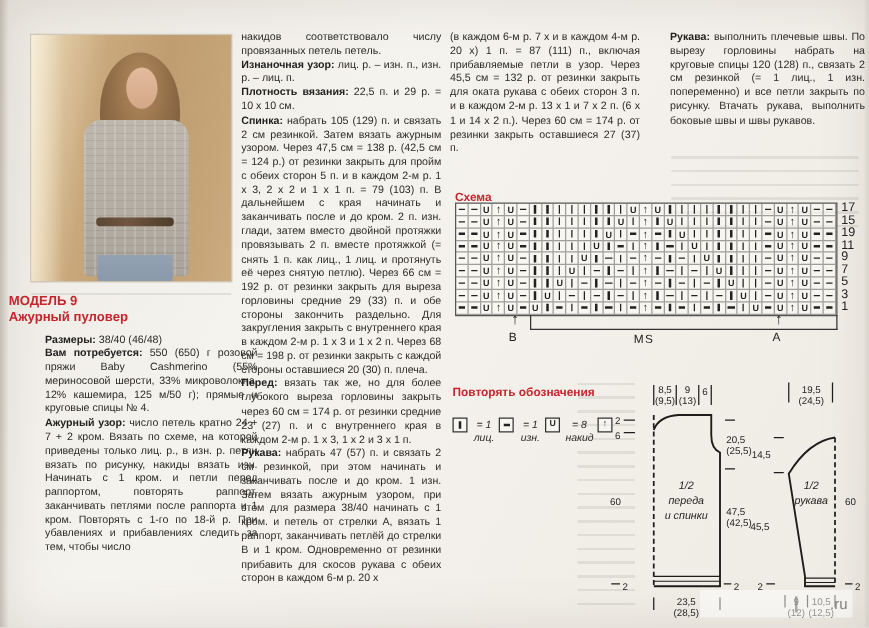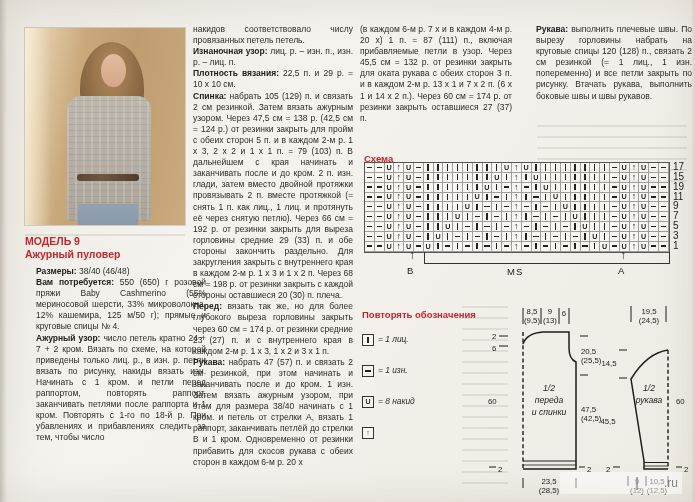--- a/index.html
+++ b/index.html
@@ -54,21 +54,21 @@
   .sa{font-size:9px;font-weight:700;line-height:1;}
   #chart-rownums{position:absolute;left:673px;top:162px;}
   #chart-rownums div{height:9.85px;font-size:10px;line-height:9.85px;color:#222;}
   .bracket{position:absolute;left:424px;top:252px;width:244px;height:11px;
      border-left:1.2px solid #333;border-right:1.2px solid #333;border-bottom:1.2px solid #333;}
   .mark-arrow{position:absolute;font-size:12px;font-weight:bold;color:#222;line-height:10px;}
   .mark-letter{position:absolute;font-size:9.5px;color:#222;}
   .ms-label{position:absolute;font-size:9.5px;color:#222;letter-spacing:1px;}
   
   #legend-items{position:absolute;left:362px;top:334px;width:132px;
-     display:flex;flex-direction:column;gap:19px;text-align:center;}
+     display:flex;gap:3px;text-align:center;}
   .li{display:flex;align-items:flex-start;font-style:italic;font-size:8.4px;line-height:10.6px;color:#2d2b28;}
   .li .box{width:10px;height:10px;border:1.1px solid #333;margin-right:4px;flex:none;
      display:flex;align-items:center;justify-content:center;font-style:normal;
      font-size:7px;font-weight:700;background:rgba(252,251,248,.5);}
   
   svg text{font-family:"Liberation Sans",sans-serif;font-size:7.8px;fill:#242220;}
   svg .pname{font-style:italic;font-size:8.6px;}
   
   .watermark{position:absolute;left:560px;top:472px;width:122px;height:22px;
      background:rgba(255,255,255,.5);display:flex;align-items:center;justify-content:flex-end;
@@ -87,21 +87,21 @@
     <div class="ph-body"></div>
     <div class="ph-lace"></div>
     <div class="ph-belt"></div>
     <div class="ph-jeans"></div>
   </div>
 
   <div class="bleed" style="left:25px;top:227px;width:160px;height:9px;"></div>
   <div class="bleed" style="left:537px;top:116px;width:150px;height:66px;"></div>
   <div class="bleed" style="left:462px;top:302px;width:46px;height:182px;"></div>
 
-  <div class="model-h" style="left:25px;top:235px;">
+  <div class="model-h" style="left:7px;top:235px;">
     <div>МОДЕЛЬ 9</div>
     <div>Ажурный пуловер</div>
   </div>
 
   <div class="col" style="left:16px;top:266px;width:170px;height:234px;margin-left:20px;">
       <p><b>Размеры:</b> 38/40 (46/48)</p>
       <p><b>Вам потребуется:</b> 550 (650) г розовой пряжи Baby Cashmerino (55% мериносовой шерсти, 33% микроволокна, 12% кашемира, 125 м/50 г); прямые и круговые спицы № 4.</p>
       <p><b>Ажурный узор:</b> число петель кратно 24 + 7 + 2 кром. Вязать по схеме, на которой приведены только лиц. р., в изн. р. петли вязать по рисунку, накиды вязать изн. Начинать с 1 кром. и петли перед раппортом, повторять раппорт, заканчивать петлями после раппорта и 1 кром. Повторять с 1-го по 18-й р. При убавлениях и прибавлениях следить за тем, чтобы число</p>
     </div>
   <div class="col" style="left:193px;top:24px;width:160px;height:478px;">

